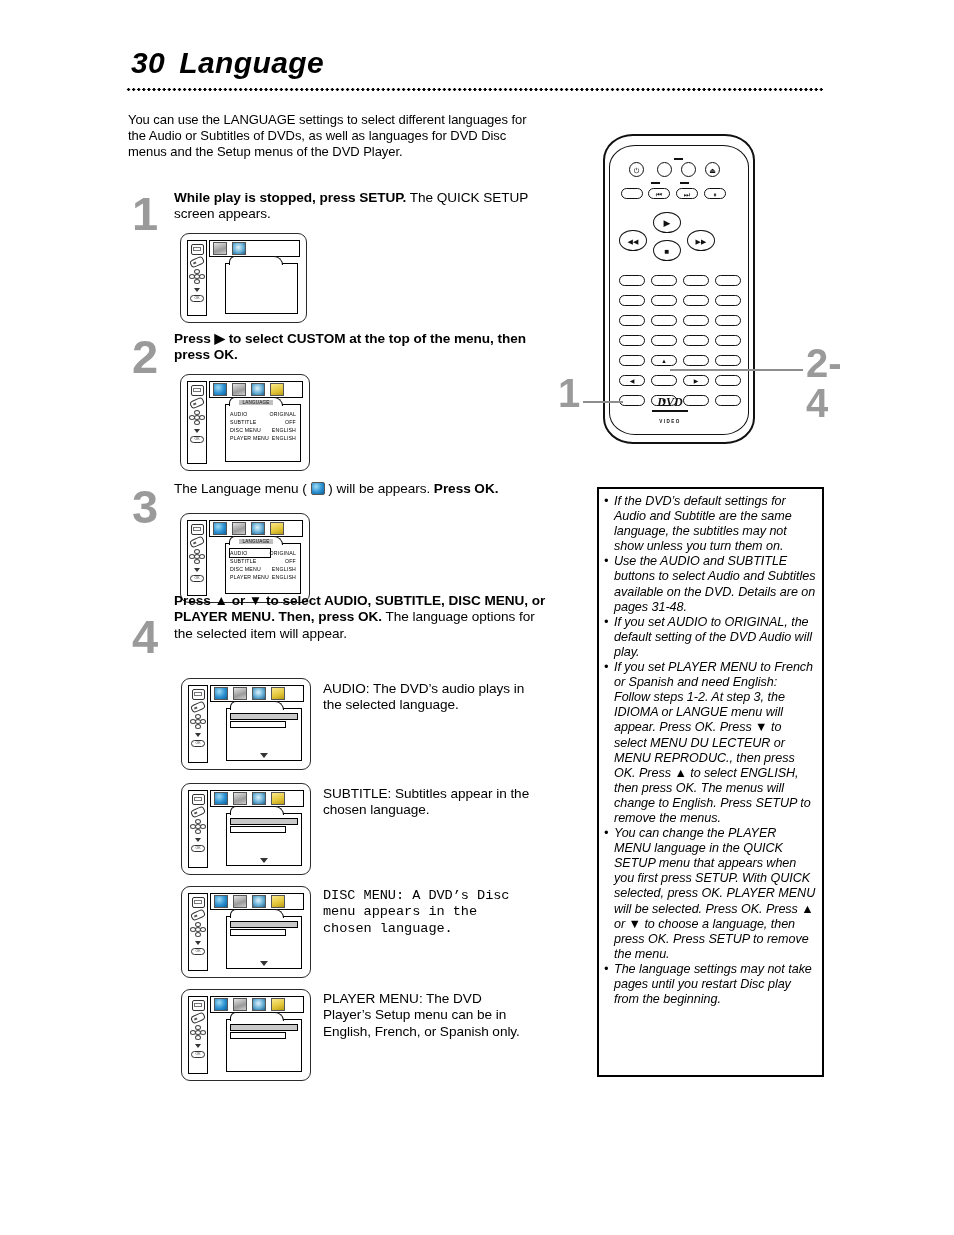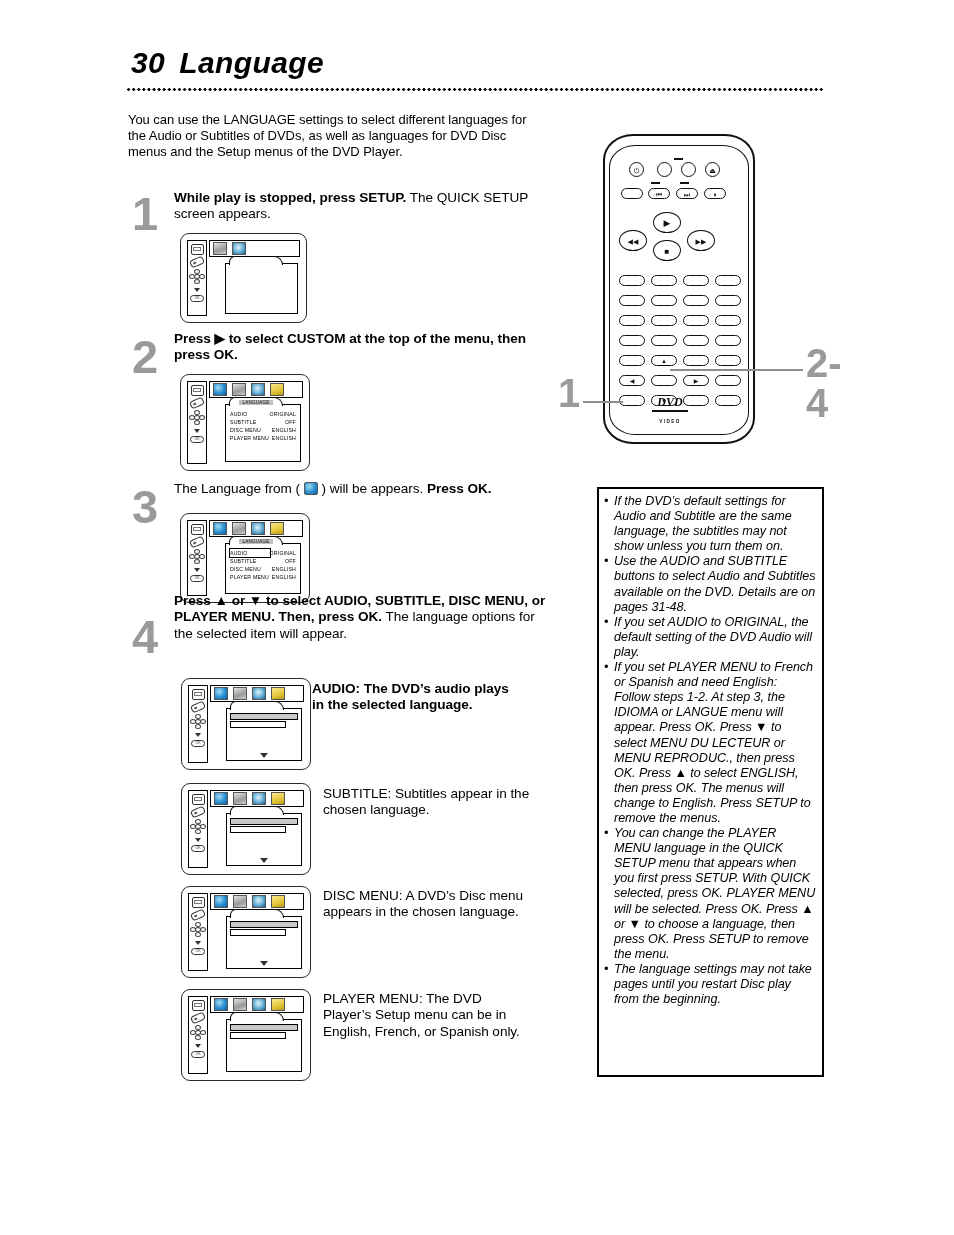--- a/index.html
+++ b/index.html
@@ -329,21 +329,21 @@
                 <span class="v">ENGLISH</span>
               </div>
           </div>
         </div>
       </div>
     </div>
   </div>
 
   <div class="stepnum" style="left:4px; top:483px;">3</div>
   <div class="steptext" style="left:46px; top:481px;">
-    <span>The Language from ( </span><span class="mi globe" style="display:inline-block;vertical-align:-2px;border-radius:2px;"></span><span> ) will be appears. </span><b>Press OK.</b>
+    <span>The Language menu ( </span><span class="mi globe" style="display:inline-block;vertical-align:-2px;border-radius:2px;"></span><span> ) will be appears. </span><b>Press OK.</b>
   </div>
 
   <div class="osd" style="left:52px; top:513px; width:130px; height:90px;">
     <div class="osd-inner">
       <div class="osd-side">
         <span class="icon-tv"></span>
         <span class="icon-remote"></span>
         <span class="icon-dpad">
             <i class="up"></i>
             <i class="dn"></i>
@@ -416,21 +416,21 @@
       </div>
       <div class="osd-panel">
         <div class="osd-tablabel" style="background:#fff;"></div>
         <div class="bar filled" style="left:3px; top:4px; right:3px;"></div>
         <div class="bar" style="left:3px; top:12px; width:56px;"></div>
         <div class="osd-arrow-dn"></div>
       </div>
     </div>
   </div>
 </div>
-<div class="caption" style="left:312px; top:681px;font-weight:bold;">AUDIO: The DVD’s audio plays in the selected language.</div>
+<div class="caption" style="left:323px; top:681px;">AUDIO: The DVD’s audio plays in the selected language.</div>
 
 <div class="osd" style="left:181px; top:783px; width:130px; height:92px;">
   <div class="osd-inner">
     <div class="osd-side">
       <span class="icon-tv"></span>
       <span class="icon-remote"></span>
       <span class="icon-dpad">
           <i class="up"></i>
           <i class="dn"></i>
           <i class="lf"></i>
@@ -482,21 +482,21 @@
       </div>
       <div class="osd-panel">
         <div class="osd-tablabel" style="background:#fff;"></div>
         <div class="bar filled" style="left:3px; top:4px; right:3px;"></div>
         <div class="bar" style="left:3px; top:12px; width:56px;"></div>
         <div class="osd-arrow-dn"></div>
       </div>
     </div>
   </div>
 </div>
-<div class="caption" style="left:323px; top:888px;">DISC MENU: A DVD’s Disc menu appears in the chosen language.</div>
+<div class="caption" style="left:323px; top:888px;font-family:Liberation Mono, monospace;">DISC MENU: A DVD’s Disc menu appears in the chosen language.</div>
 
 <div class="osd" style="left:181px; top:989px; width:130px; height:92px;">
   <div class="osd-inner">
     <div class="osd-side">
       <span class="icon-tv"></span>
       <span class="icon-remote"></span>
       <span class="icon-dpad">
           <i class="up"></i>
           <i class="dn"></i>
           <i class="lf"></i>

